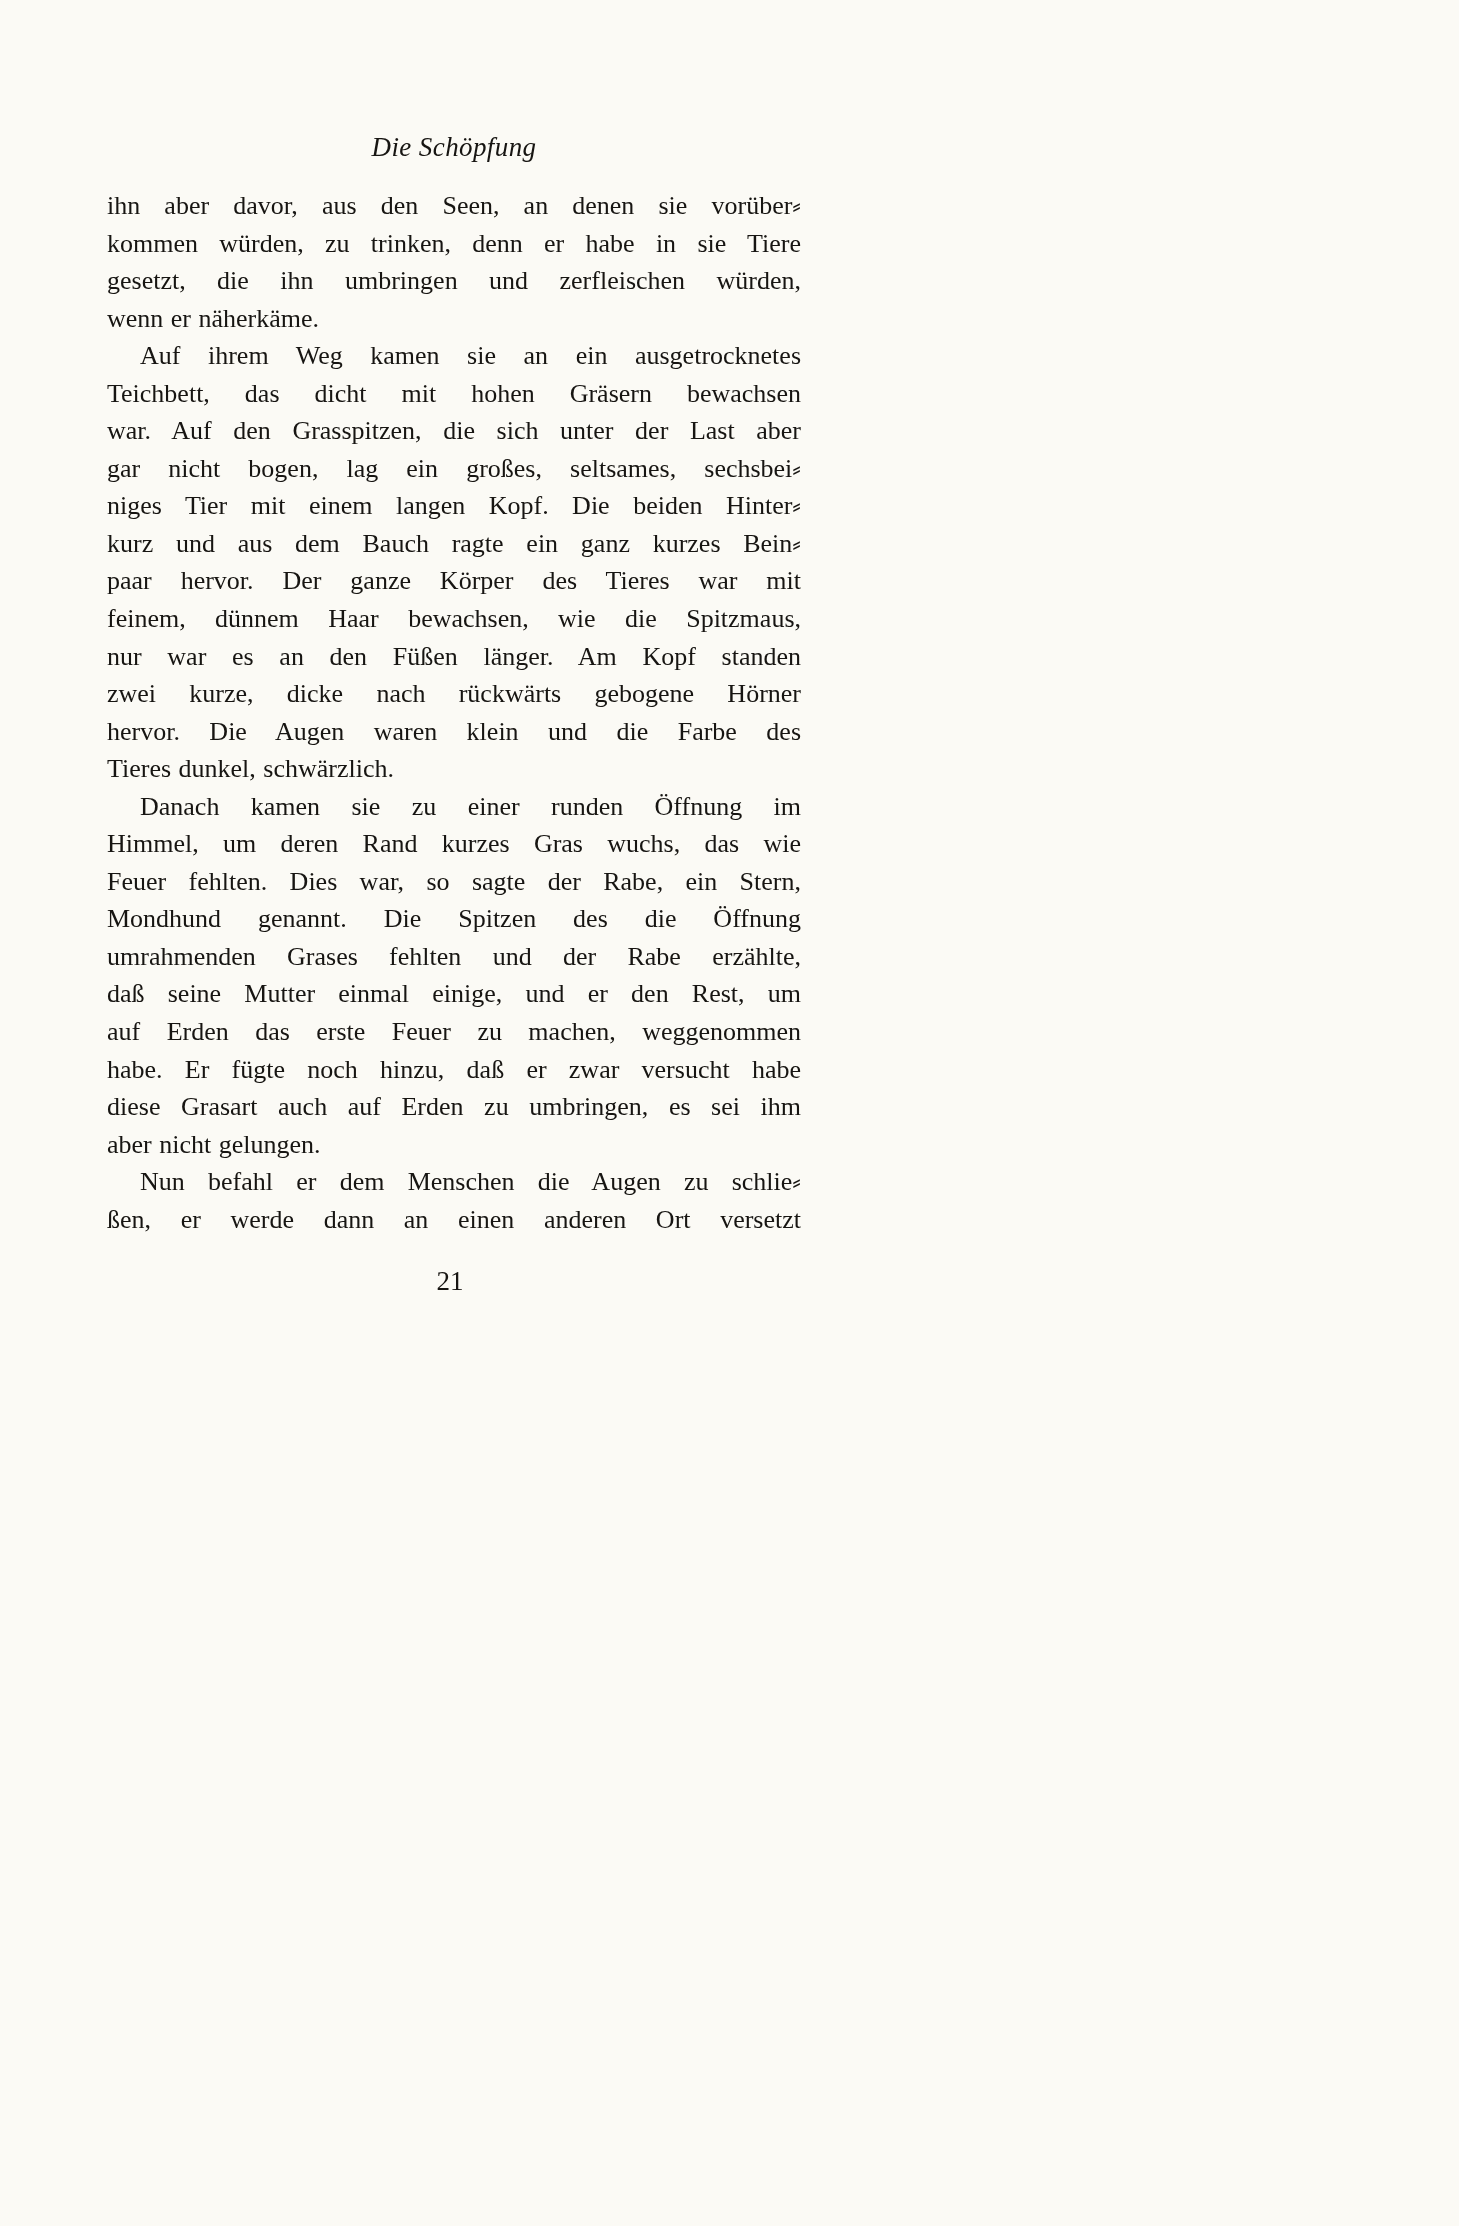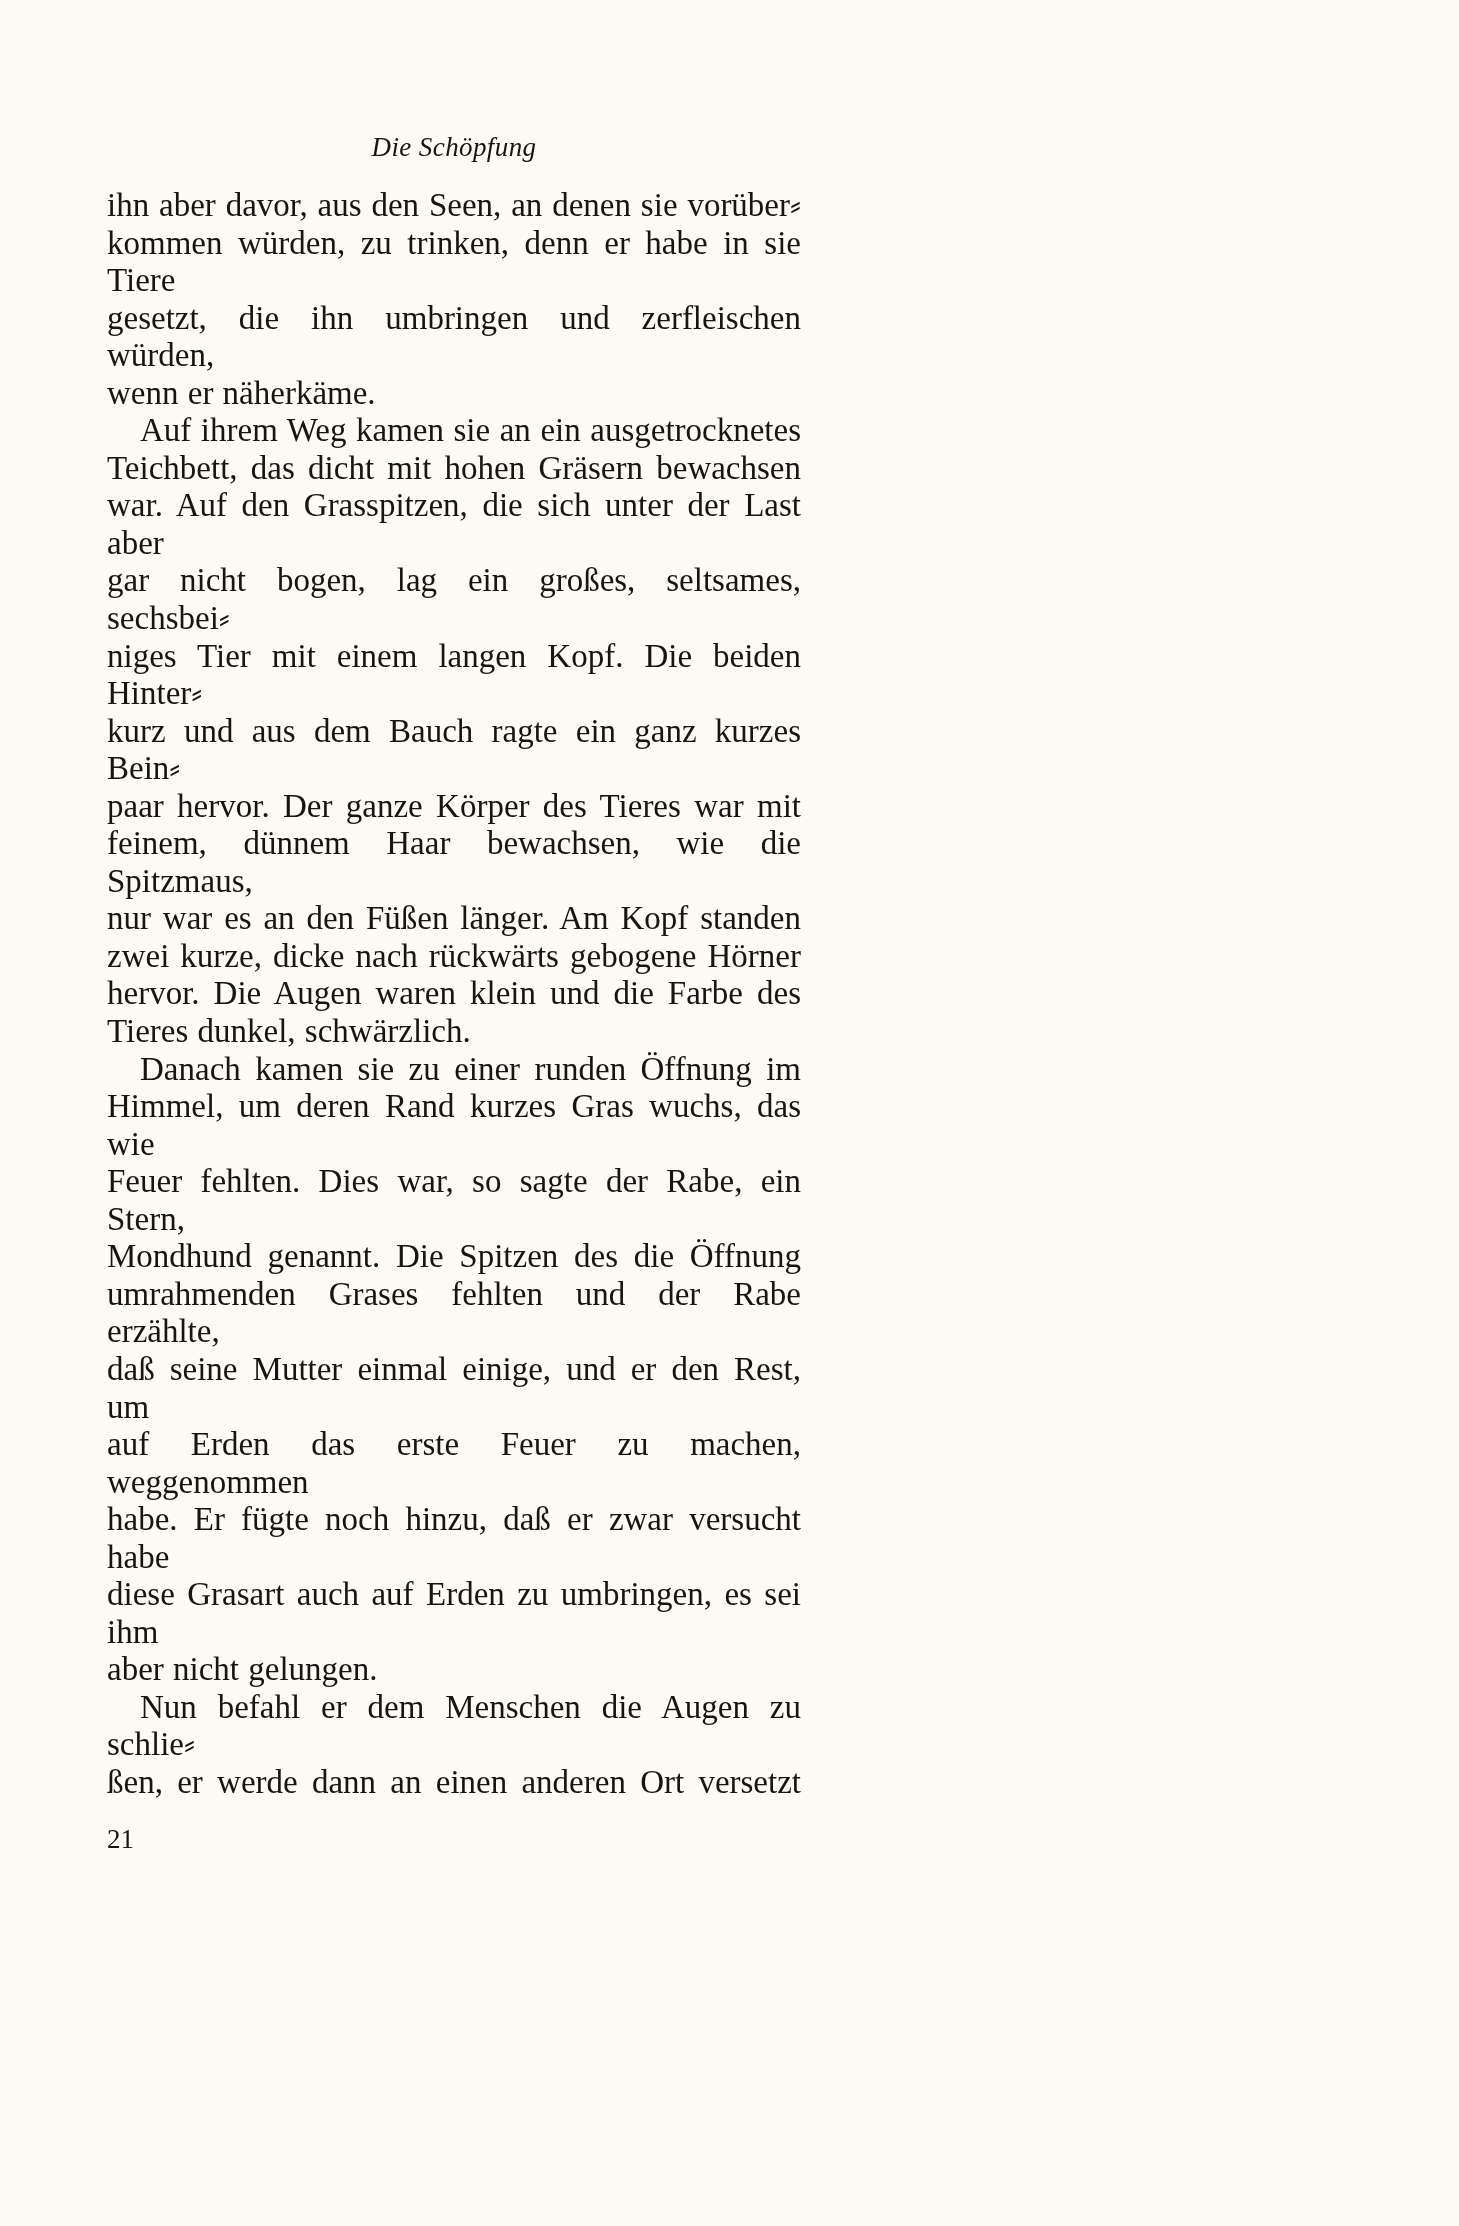--- a/index.html
+++ b/index.html
@@ -24,39 +24,39 @@
     width: 694px;
   }
   .running-header {
     font-style: italic;
     text-align: center;
     font-size: 27px;
     letter-spacing: 0.4px;
     margin-bottom: 24px;
   }
   .body-text {
-    font-size: 33px;
+    font-size: 26px;
     line-height: 37.55px;
     word-spacing: 1px;
   }
   .line {
     text-align: justify;
     text-align-last: justify;
     white-space: normal;
   }
   .line.no-justify {
     text-align-last: left;
   }
   .line.indent {
     text-indent: 33px;
   }
   .page-number {
-    text-align: left;
+    text-align: center;
     font-size: 27px;
-    margin-top: 22px;
+    margin-top: 28px;
     padding-right: 8px;
   }
 </style>
 </head>
 <body>
 
 <div class="page">
   <div class="text-block">
     <div class="running-header">Die Schöpfung</div>
     <div class="body-text">

